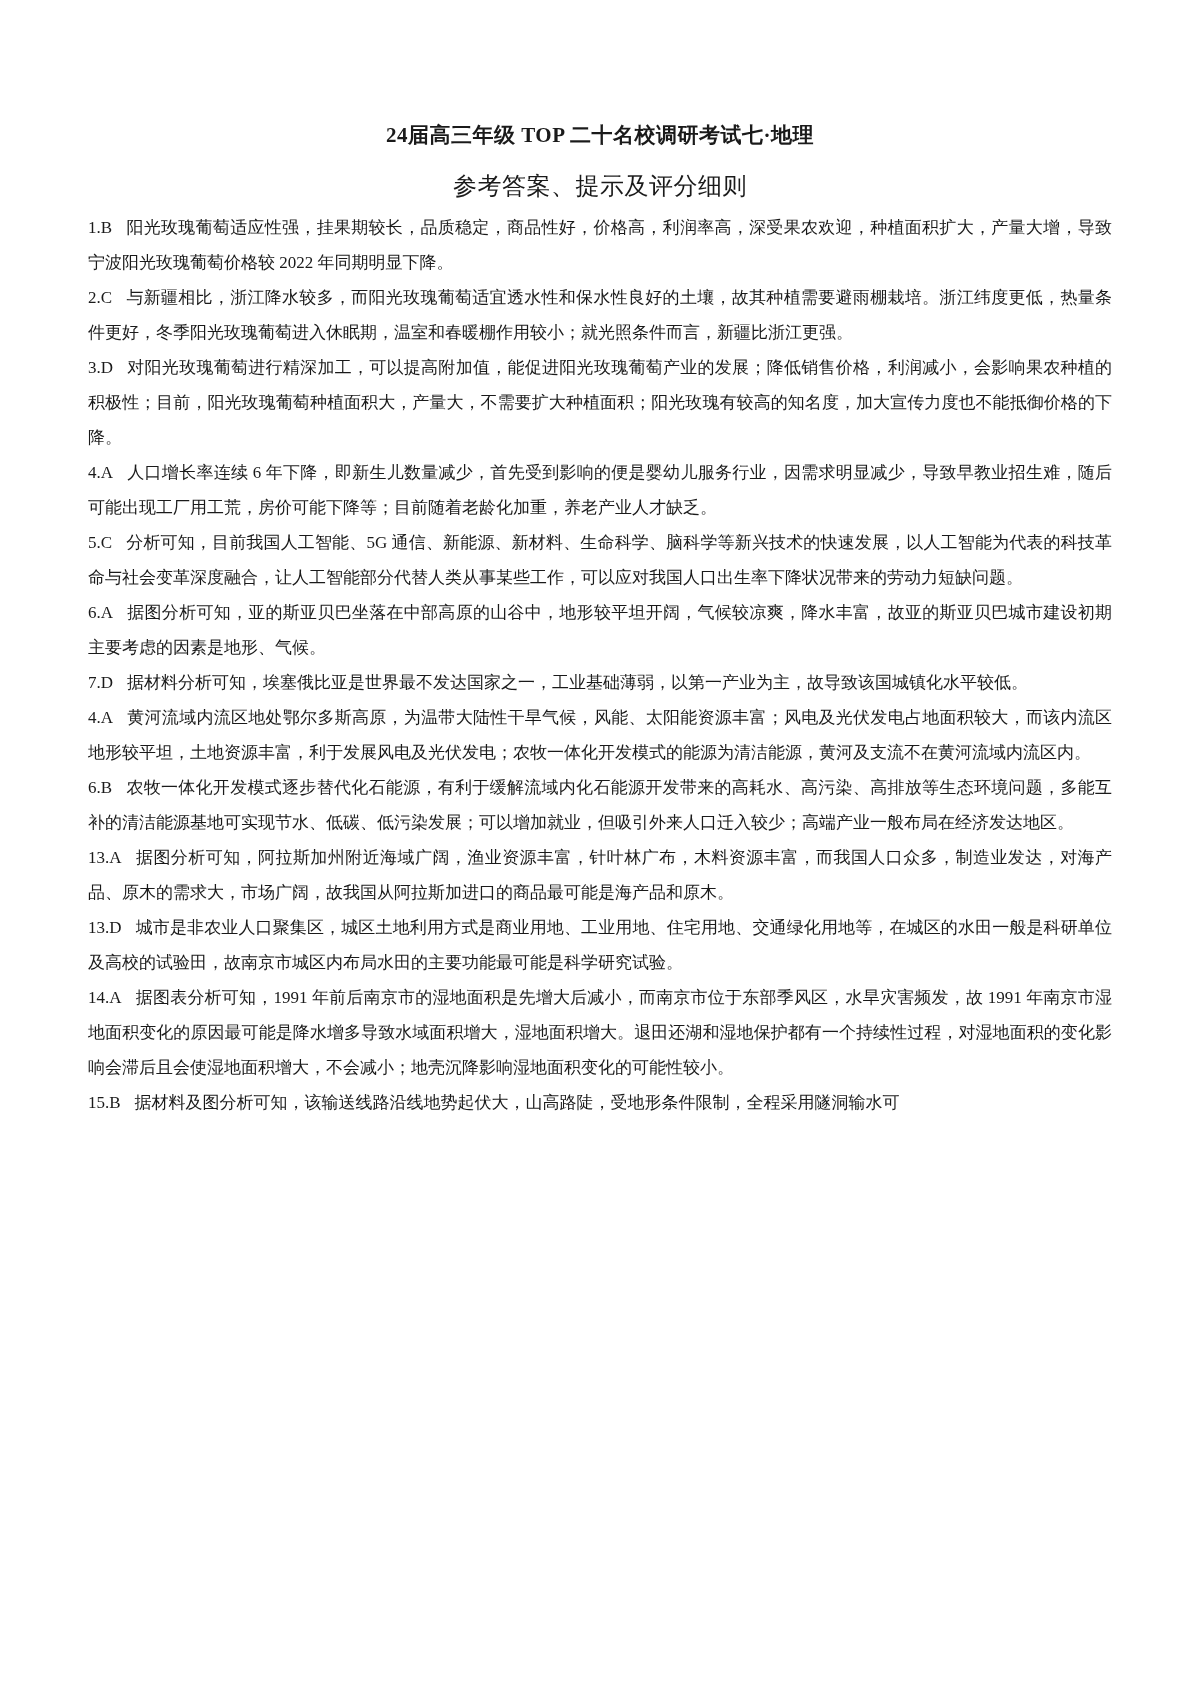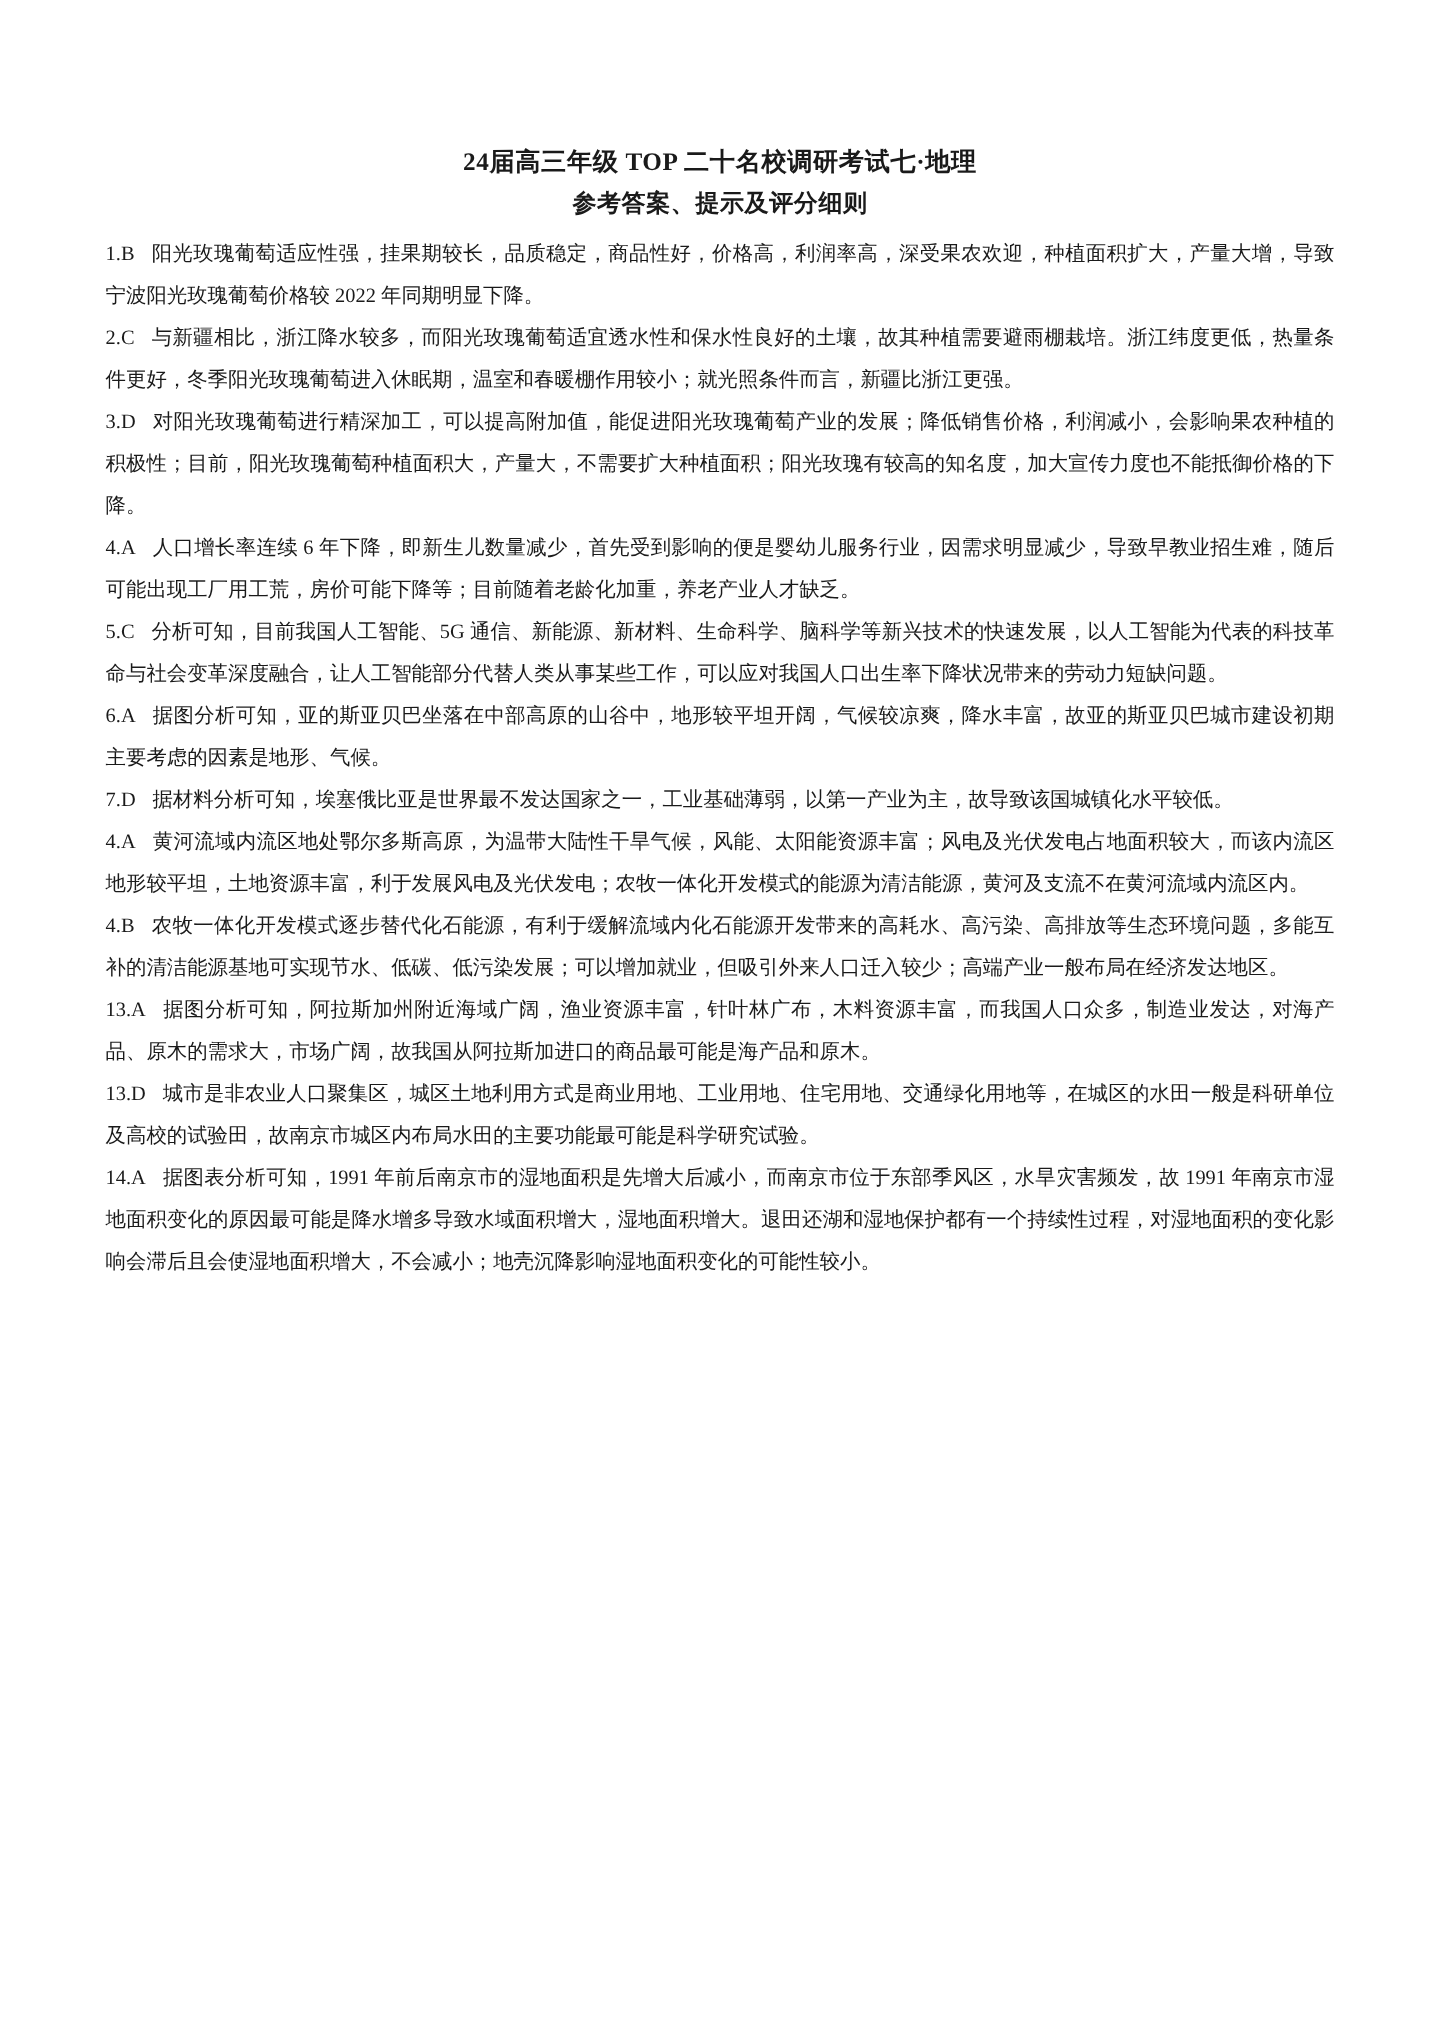--- a/index.html
+++ b/index.html
@@ -22,24 +22,24 @@
   .doc-title {
     text-align: center;
     font-size: 21px;
     font-weight: bold;
     line-height: 34px;
     margin: 0;
     letter-spacing: 0.5px;
   }
   .doc-subtitle {
     text-align: center;
-    font-size: 20px;
-    font-weight: bold;
+    font-size: 24px;
+    font-weight: normal;
     line-height: 36px;
-    margin: 0 0 6px 0;
+    margin: 16px 0 6px 0;
     letter-spacing: 0.5px;
   }
   .answer-list {
     margin-top: 4px;
   }
   .answer-item {
     font-size: 17px;
     line-height: 35px;
     text-align: justify;
     text-justify: inter-ideograph;
@@ -70,23 +70,24 @@
 
   <p class="answer-item"><span class="answer-label">5.C</span><span>分析可知，目前我国人工智能、5G 通信、新能源、新材料、生命科学、脑科学等新兴技术的快速发展，以人工智能为代表的科技革命与社会变革深度融合，让人工智能部分代替人类从事某些工作，可以应对我国人口出生率下降状况带来的劳动力短缺问题。</span></p>
 
   <p class="answer-item"><span class="answer-label">6.A</span><span>据图分析可知，亚的斯亚贝巴坐落在中部高原的山谷中，地形较平坦开阔，气候较凉爽，降水丰富，故亚的斯亚贝巴城市建设初期主要考虑的因素是地形、气候。</span></p>
 
   <p class="answer-item"><span class="answer-label">7.D</span><span>据材料分析可知，埃塞俄比亚是世界最不发达国家之一，工业基础薄弱，以第一产业为主，故导致该国城镇化水平较低。</span></p>
 
 
   <p class="answer-item"><span class="answer-label">4.A</span><span>黄河流域内流区地处鄂尔多斯高原，为温带大陆性干旱气候，风能、太阳能资源丰富；风电及光伏发电占地面积较大，而该内流区地形较平坦，土地资源丰富，利于发展风电及光伏发电；农牧一体化开发模式的能源为清洁能源，黄河及支流不在黄河流域内流区内。</span></p>
 
-  <p class="answer-item"><span class="answer-label">4.B</span><span>农牧一体化开发模式逐步替代化石能源，有利于缓解流域内化石能源开发带来的高耗水、高污染、高排放等生态环境问题，多能互补的清洁能源基地可实现节水、低碳、低污染发展；可以增加就业，但吸引外来人口迁入较少；高端产业一般布局在经济发达地区。</span></p>
+  <p class="answer-item"><span class="answer-label">6.B</span><span>农牧一体化开发模式逐步替代化石能源，有利于缓解流域内化石能源开发带来的高耗水、高污染、高排放等生态环境问题，多能互补的清洁能源基地可实现节水、低碳、低污染发展；可以增加就业，但吸引外来人口迁入较少；高端产业一般布局在经济发达地区。</span></p>
 
   <p class="answer-item"><span class="answer-label">13.A</span><span>据图分析可知，阿拉斯加州附近海域广阔，渔业资源丰富，针叶林广布，木料资源丰富，而我国人口众多，制造业发达，对海产品、原木的需求大，市场广阔，故我国从阿拉斯加进口的商品最可能是海产品和原木。</span></p>
 
 
   <p class="answer-item"><span class="answer-label">13.D</span><span>城市是非农业人口聚集区，城区土地利用方式是商业用地、工业用地、住宅用地、交通绿化用地等，在城区的水田一般是科研单位及高校的试验田，故南京市城区内布局水田的主要功能最可能是科学研究试验。</span></p>
 
   <p class="answer-item"><span class="answer-label">14.A</span><span>据图表分析可知，1991 年前后南京市的湿地面积是先增大后减小，而南京市位于东部季风区，水旱灾害频发，故 1991 年南京市湿地面积变化的原因最可能是降水增多导致水域面积增大，湿地面积增大。退田还湖和湿地保护都有一个持续性过程，对湿地面积的变化影响会滞后且会使湿地面积增大，不会减小；地壳沉降影响湿地面积变化的可能性较小。</span></p>
 
+  <p class="answer-item"><span class="answer-label">15.B</span><span>据材料及图分析可知，该输送线路沿线地势起伏大，山高路陡，受地形条件限制，全程采用隧洞输水可</span></p>
 </div>
 </div>
 
 </body></html>

